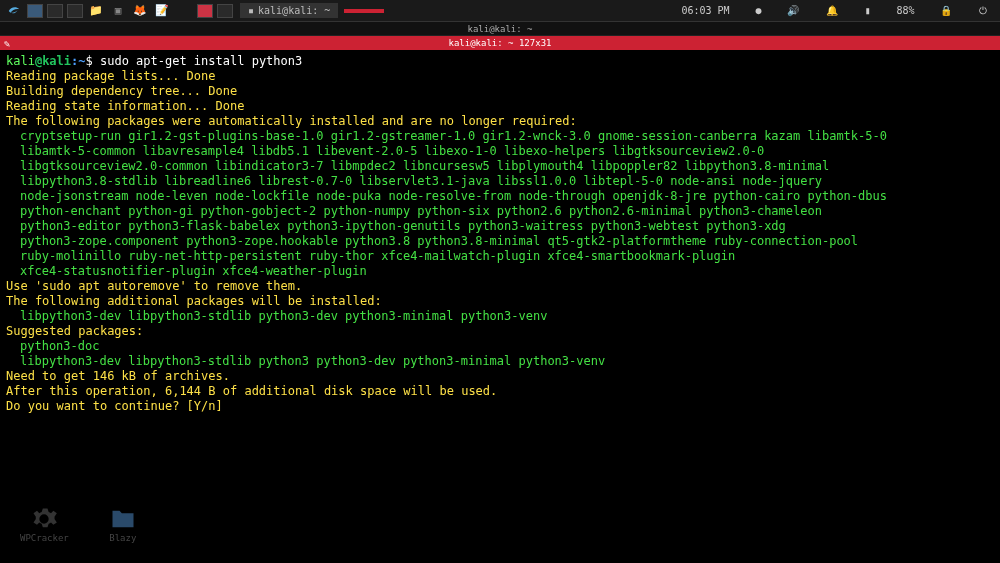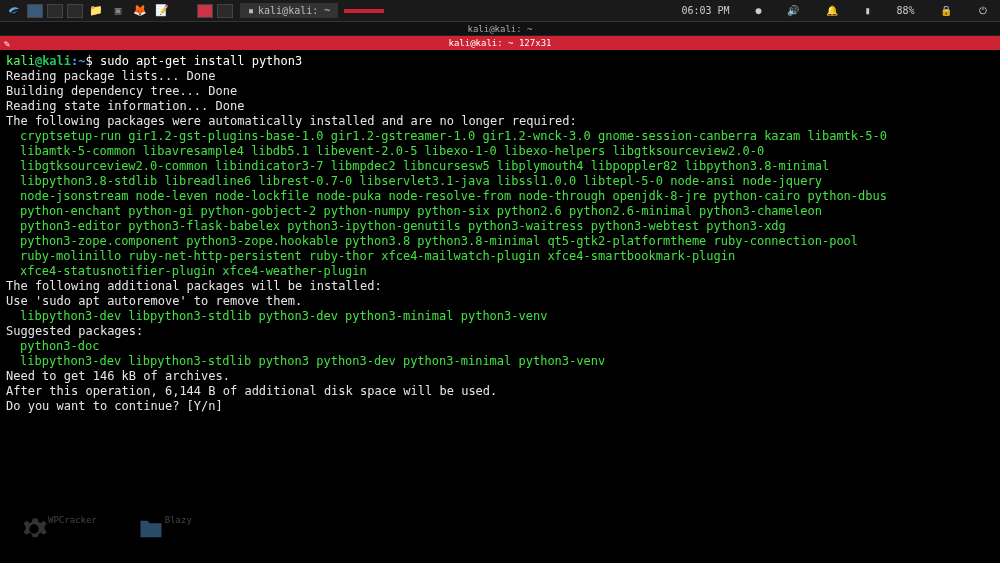--- a/index.html
+++ b/index.html
@@ -16,24 +16,24 @@
 .tb-right svg, .tb-right span { margin:0 9px; }
 .win-title { height:14px; background:#111; color:#aaa; font-size:9px; text-align:center; line-height:14px; border-bottom:1px solid #222; }
 .win-tab { height:14px; background:#cc2233; color:#fff; font-size:9px; text-align:center; line-height:14px; position:relative; }
 .win-tab .left-icon { position:absolute; left:4px; top:1px; color:#fff; font-size:10px; }
 .terminal { padding:4px 6px; color:#0f0; line-height:15px; font-size:12px; }
 .prompt-user { color:#5fff5f; font-weight:normal; }
 .prompt-host { color:#22c55e; font-weight:bold; }
 .prompt-path { color:#4da0ff; font-weight:bold; }
 .prompt-dollar { color:#fff; }
 .cmd { color:#fff; }
-.out { color:#e5e5e5; white-space:pre; }
+.out { color:#fde047; white-space:pre; }
 .indent { padding-left:14px; color:#44e044; white-space:pre-wrap; word-break:break-word; }
 .desktop-icons { position:absolute; left:20px; bottom:20px; display:flex; gap:40px; }
-.dicon { display:flex; align-items:flex-start; color:#444; font-size:9px; }
+.dicon { display:flex; flex-direction:column; align-items:center; color:#444; font-size:9px; }
 .dicon svg { width:28px; height:28px; }
 </style>
 </head>
 <body>
 
 <div class="taskbar">
   <div class="tb-icon tb-kali">
     <svg width="14" height="14" viewBox="0 0 16 16">
         <path fill="#5ad" d="M2 8c2-4 8-6 12-2-4-1-8 1-10 4 3 0 6-1 8-3-2 4-7 5-10 1z"></path>
       </svg>
@@ -80,22 +80,22 @@
   <div class="indent">cryptsetup-run gir1.2-gst-plugins-base-1.0 gir1.2-gstreamer-1.0 gir1.2-wnck-3.0 gnome-session-canberra kazam libamtk-5-0</div>
   <div class="indent">libamtk-5-common libavresample4 libdb5.1 libevent-2.0-5 libexo-1-0 libexo-helpers libgtksourceview2.0-0</div>
   <div class="indent">libgtksourceview2.0-common libindicator3-7 libmpdec2 libncursesw5 libplymouth4 libpoppler82 libpython3.8-minimal</div>
   <div class="indent">libpython3.8-stdlib libreadline6 librest-0.7-0 libservlet3.1-java libssl1.0.0 libtepl-5-0 node-ansi node-jquery</div>
   <div class="indent">node-jsonstream node-leven node-lockfile node-puka node-resolve-from node-through openjdk-8-jre python-cairo python-dbus</div>
   <div class="indent">python-enchant python-gi python-gobject-2 python-numpy python-six python2.6 python2.6-minimal python3-chameleon</div>
   <div class="indent">python3-editor python3-flask-babelex python3-ipython-genutils python3-waitress python3-webtest python3-xdg</div>
   <div class="indent">python3-zope.component python3-zope.hookable python3.8 python3.8-minimal qt5-gtk2-platformtheme ruby-connection-pool</div>
   <div class="indent">ruby-molinillo ruby-net-http-persistent ruby-thor xfce4-mailwatch-plugin xfce4-smartbookmark-plugin</div>
   <div class="indent">xfce4-statusnotifier-plugin xfce4-weather-plugin</div>
+  <div class="out">Use 'sudo apt autoremove' to remove them.</div>
   <div class="out">The following additional packages will be installed:</div>
-  <div class="out">Use 'sudo apt autoremove' to remove them.</div>
   <div class="indent">libpython3-dev libpython3-stdlib python3-dev python3-minimal python3-venv</div>
   <div class="out">Suggested packages:</div>
   <div class="indent">python3-doc</div>
   <div class="indent">libpython3-dev libpython3-stdlib python3 python3-dev python3-minimal python3-venv</div>
   <div class="out">Need to get 146 kB of archives.</div>
   <div class="out">After this operation, 6,144 B of additional disk space will be used.</div>
   <div class="out">Do you want to continue? [Y/n]</div>
 </div>
 
 <div class="desktop-icons">

